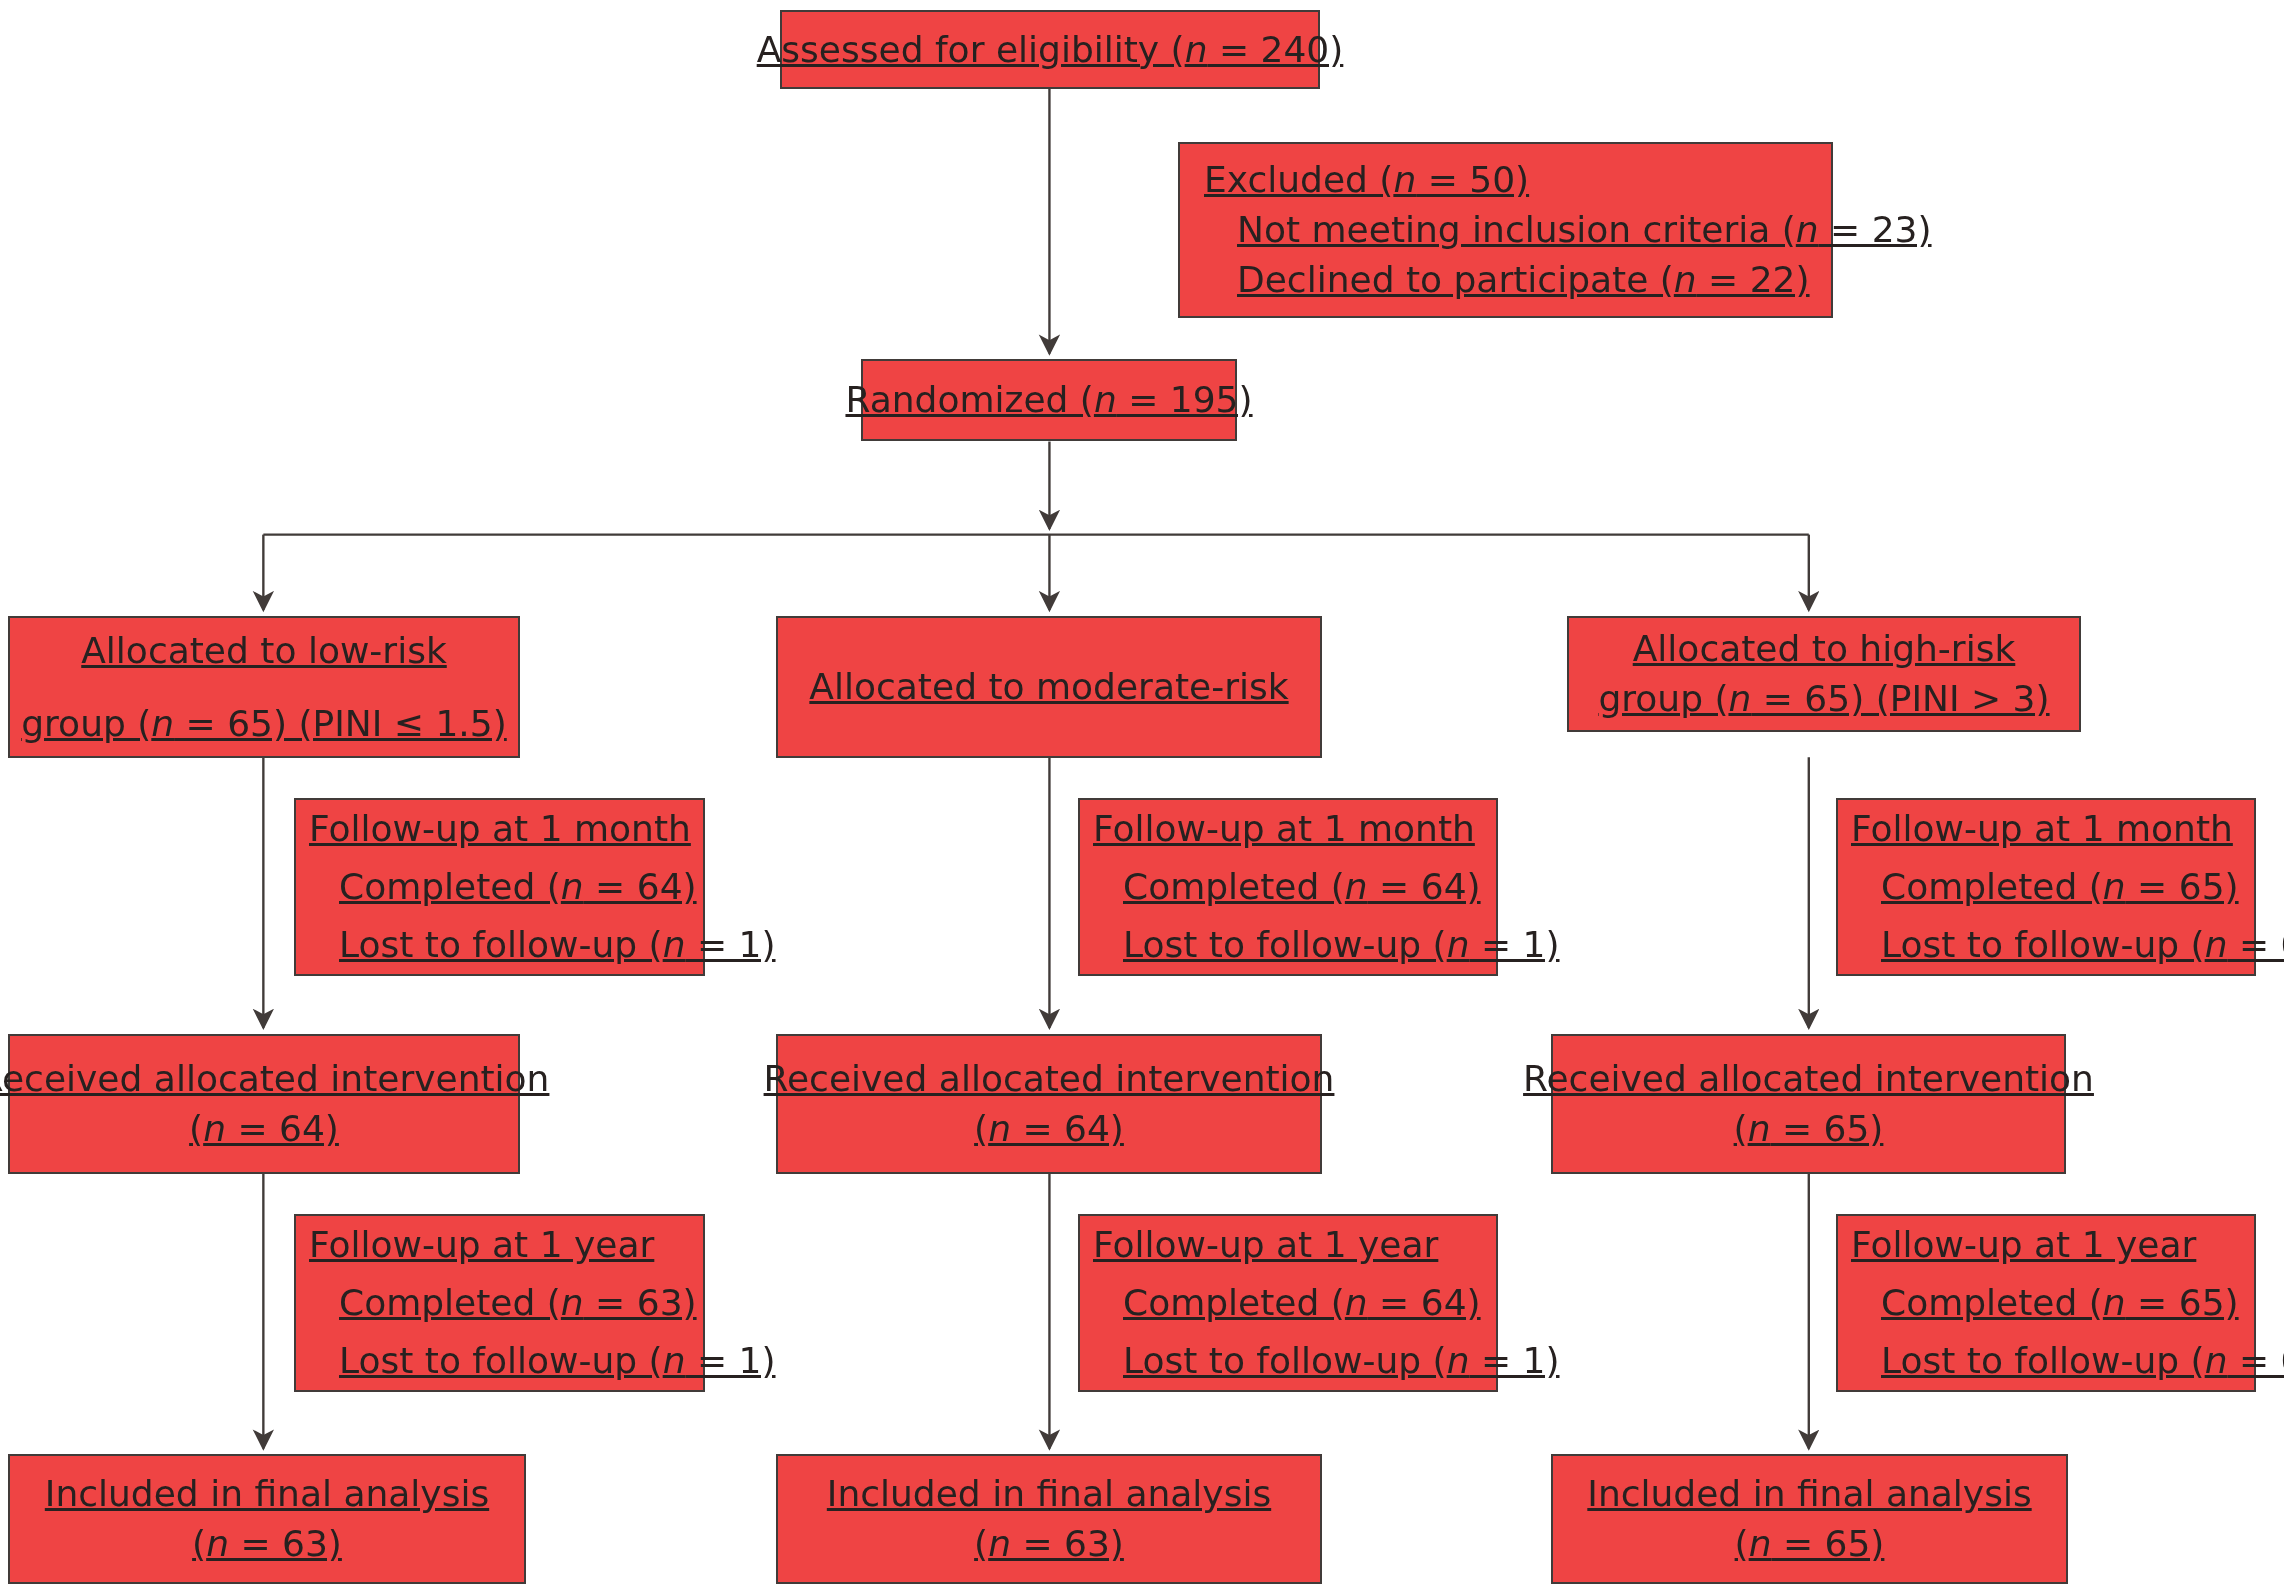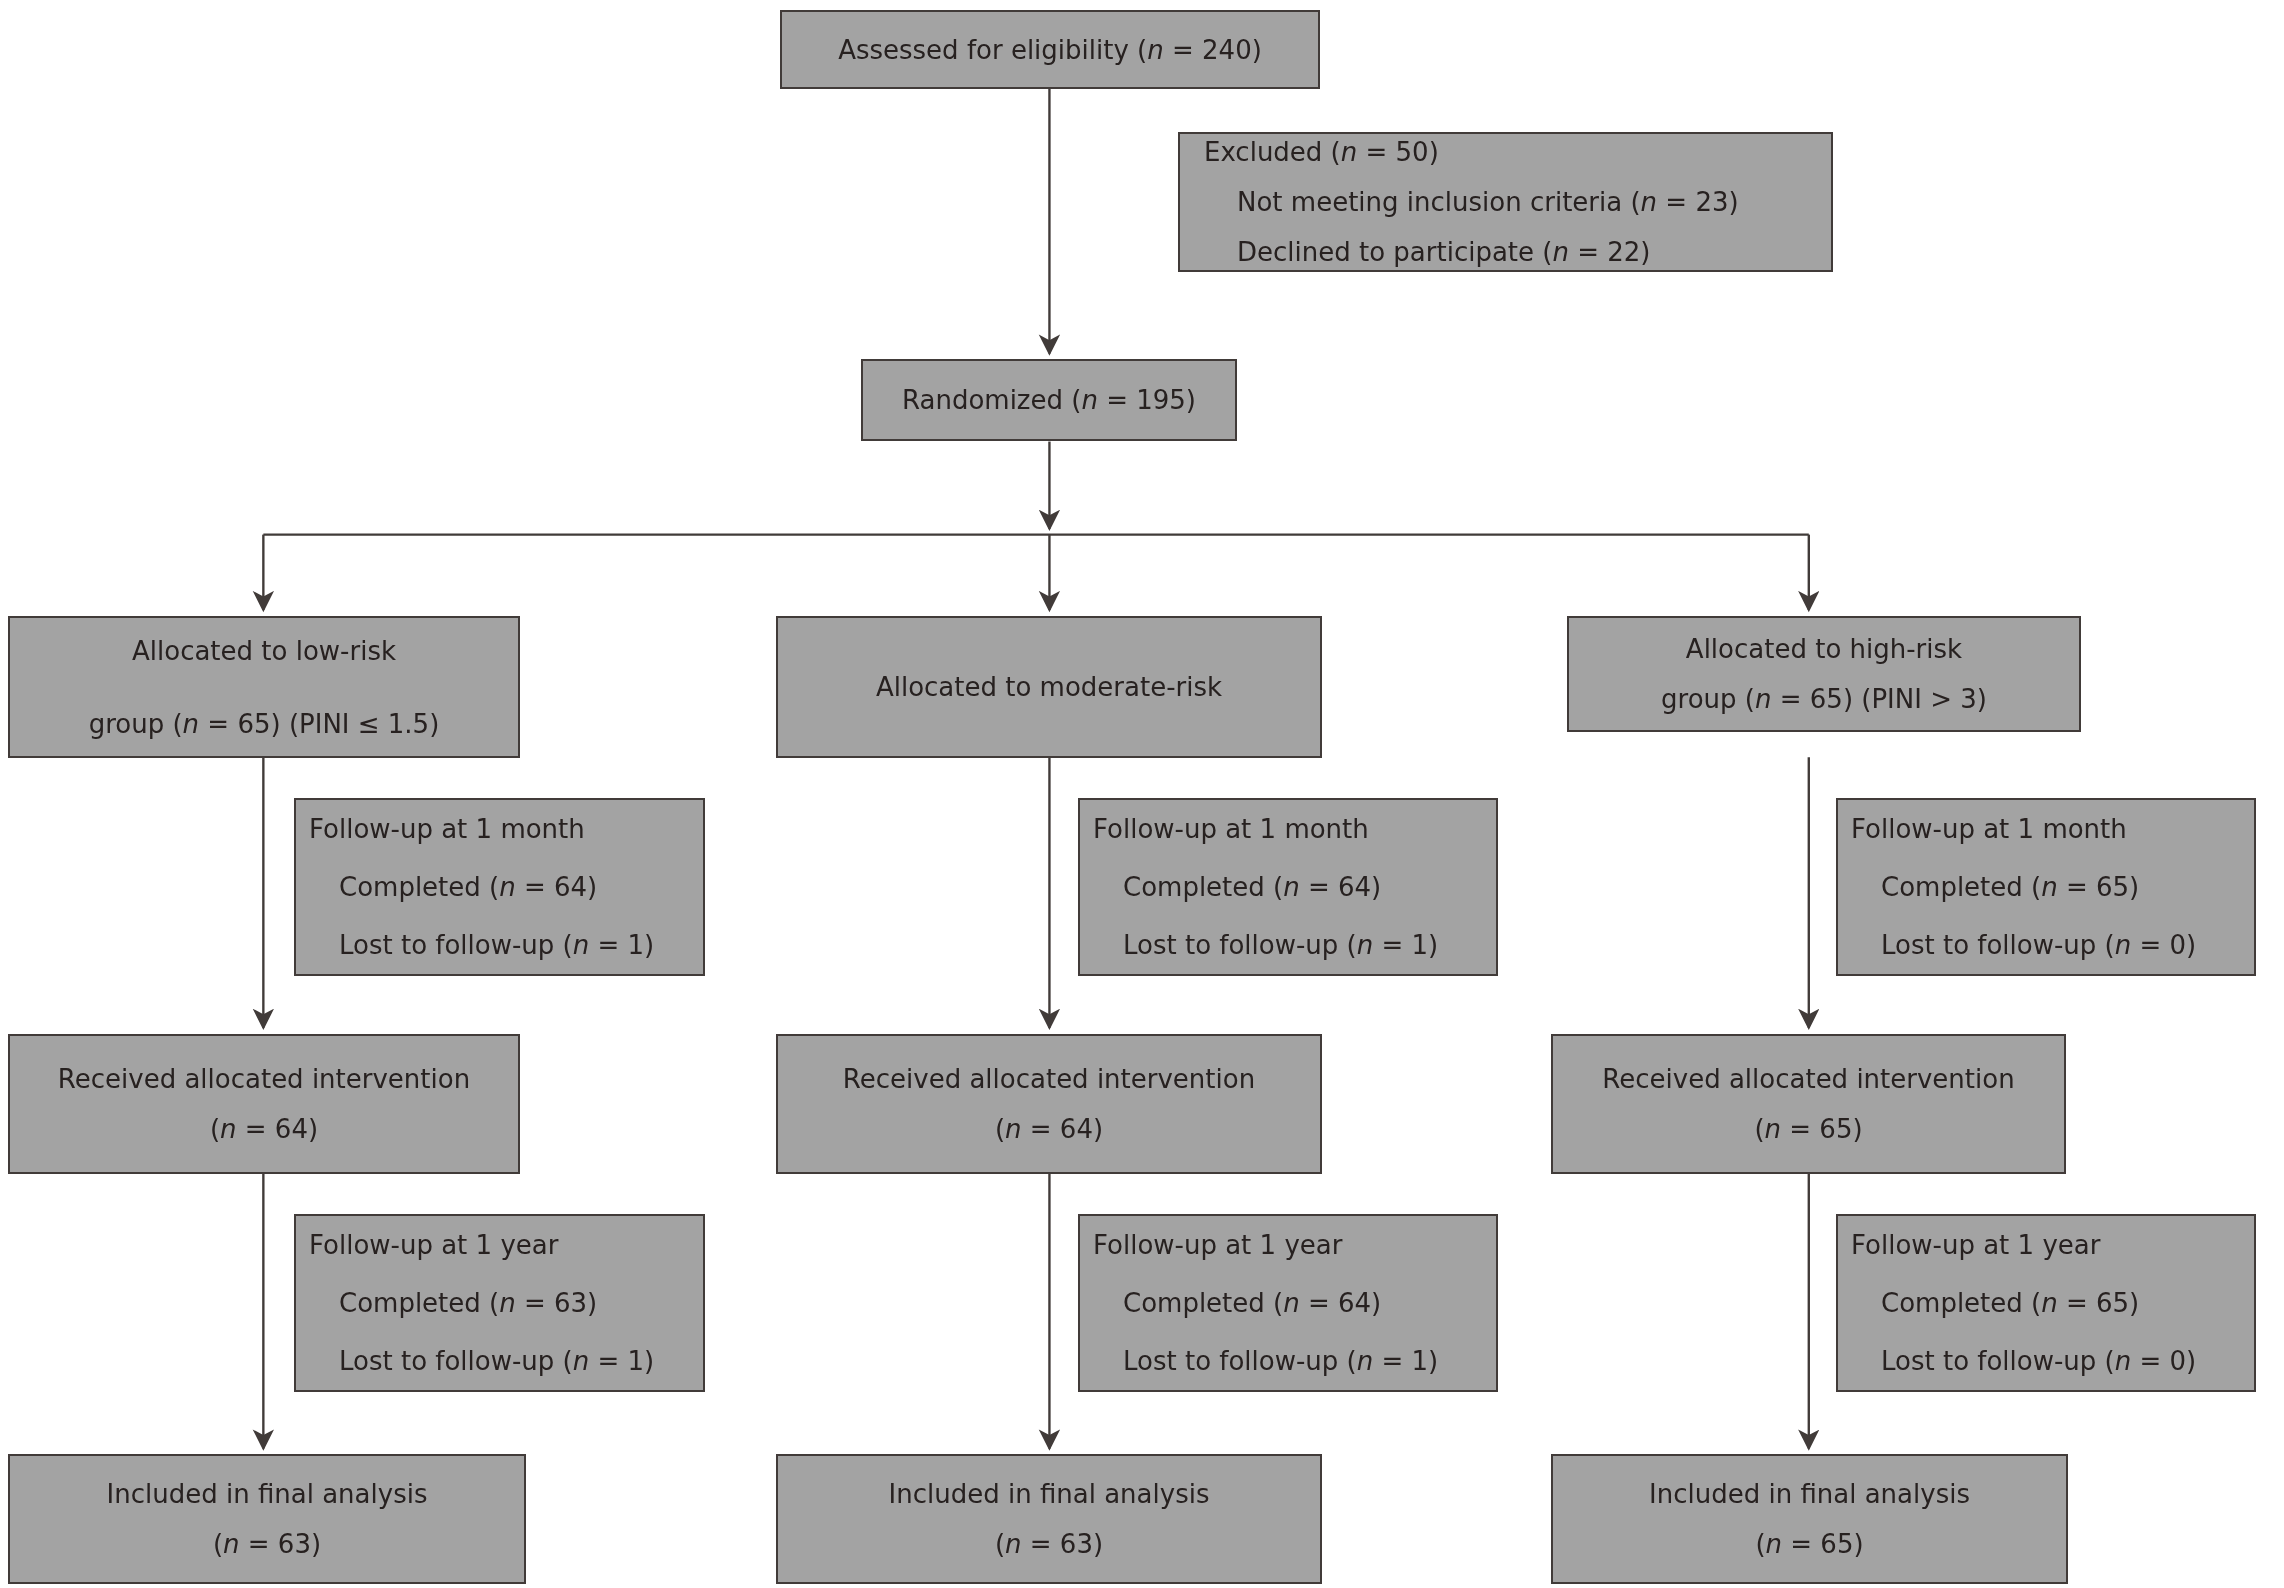--- a/index.html
+++ b/index.html
@@ -15,28 +15,29 @@
     background: #ffffff;
     overflow: hidden;
   }
   .connectors {
     position: absolute;
     left: 0; top: 0;
     width: 2285px; height: 1589px;
   }
   .box {
     position: absolute;
-    background: #a3a3a3;
+    background: #ef4444;
     border: 2.5px solid #413b39;
     display: flex;
     flex-direction: column;
     justify-content: center;
-    font-size: 26px;
+    font-size: 36px;
     line-height: 50px;
     white-space: nowrap;
+    text-decoration: underline;
   }
   .box.center {
     align-items: center;
     text-align: center;
   }
   .box.leftalign {
     align-items: flex-start;
     text-align: left;
   }
   .fu-box { padding-left: 13px; gap: 8px; }
@@ -69,21 +70,21 @@
       <line x1="266" y1="1185" x2="266" y2="1463" marker-end="url(#ah)"></line>
       <line x1="1060" y1="1185" x2="1060" y2="1463" marker-end="url(#ah)"></line>
       <line x1="1827" y1="1185" x2="1827" y2="1463" marker-end="url(#ah)"></line>
     </g>
   </svg>
 
   <div class="box center" style="left:780px; top:10px; width:540px; height:79px;">
     <div>Assessed for eligibility (<i>n</i> = 240)</div>
   </div>
 
-  <div class="box leftalign excl-box" style="left:1178px; top:132px; width:655px; height:140px;">
+  <div class="box leftalign excl-box" style="left:1178px; top:142px; width:655px; height:176px;">
     <div>Excluded (<i>n</i> = 50)</div>
     <div class="indent">Not meeting inclusion criteria (<i>n</i> = 23)</div>
     <div class="indent">Declined to participate (<i>n</i> = 22)</div>
   </div>
 
   <div class="box center" style="left:861px; top:359px; width:376px; height:82px;">
     <div>Randomized (<i>n</i> = 195)</div>
   </div>
 
   <div class="box center" style="left:8px; top:616px; width:512px; height:142px;gap:23px;">

